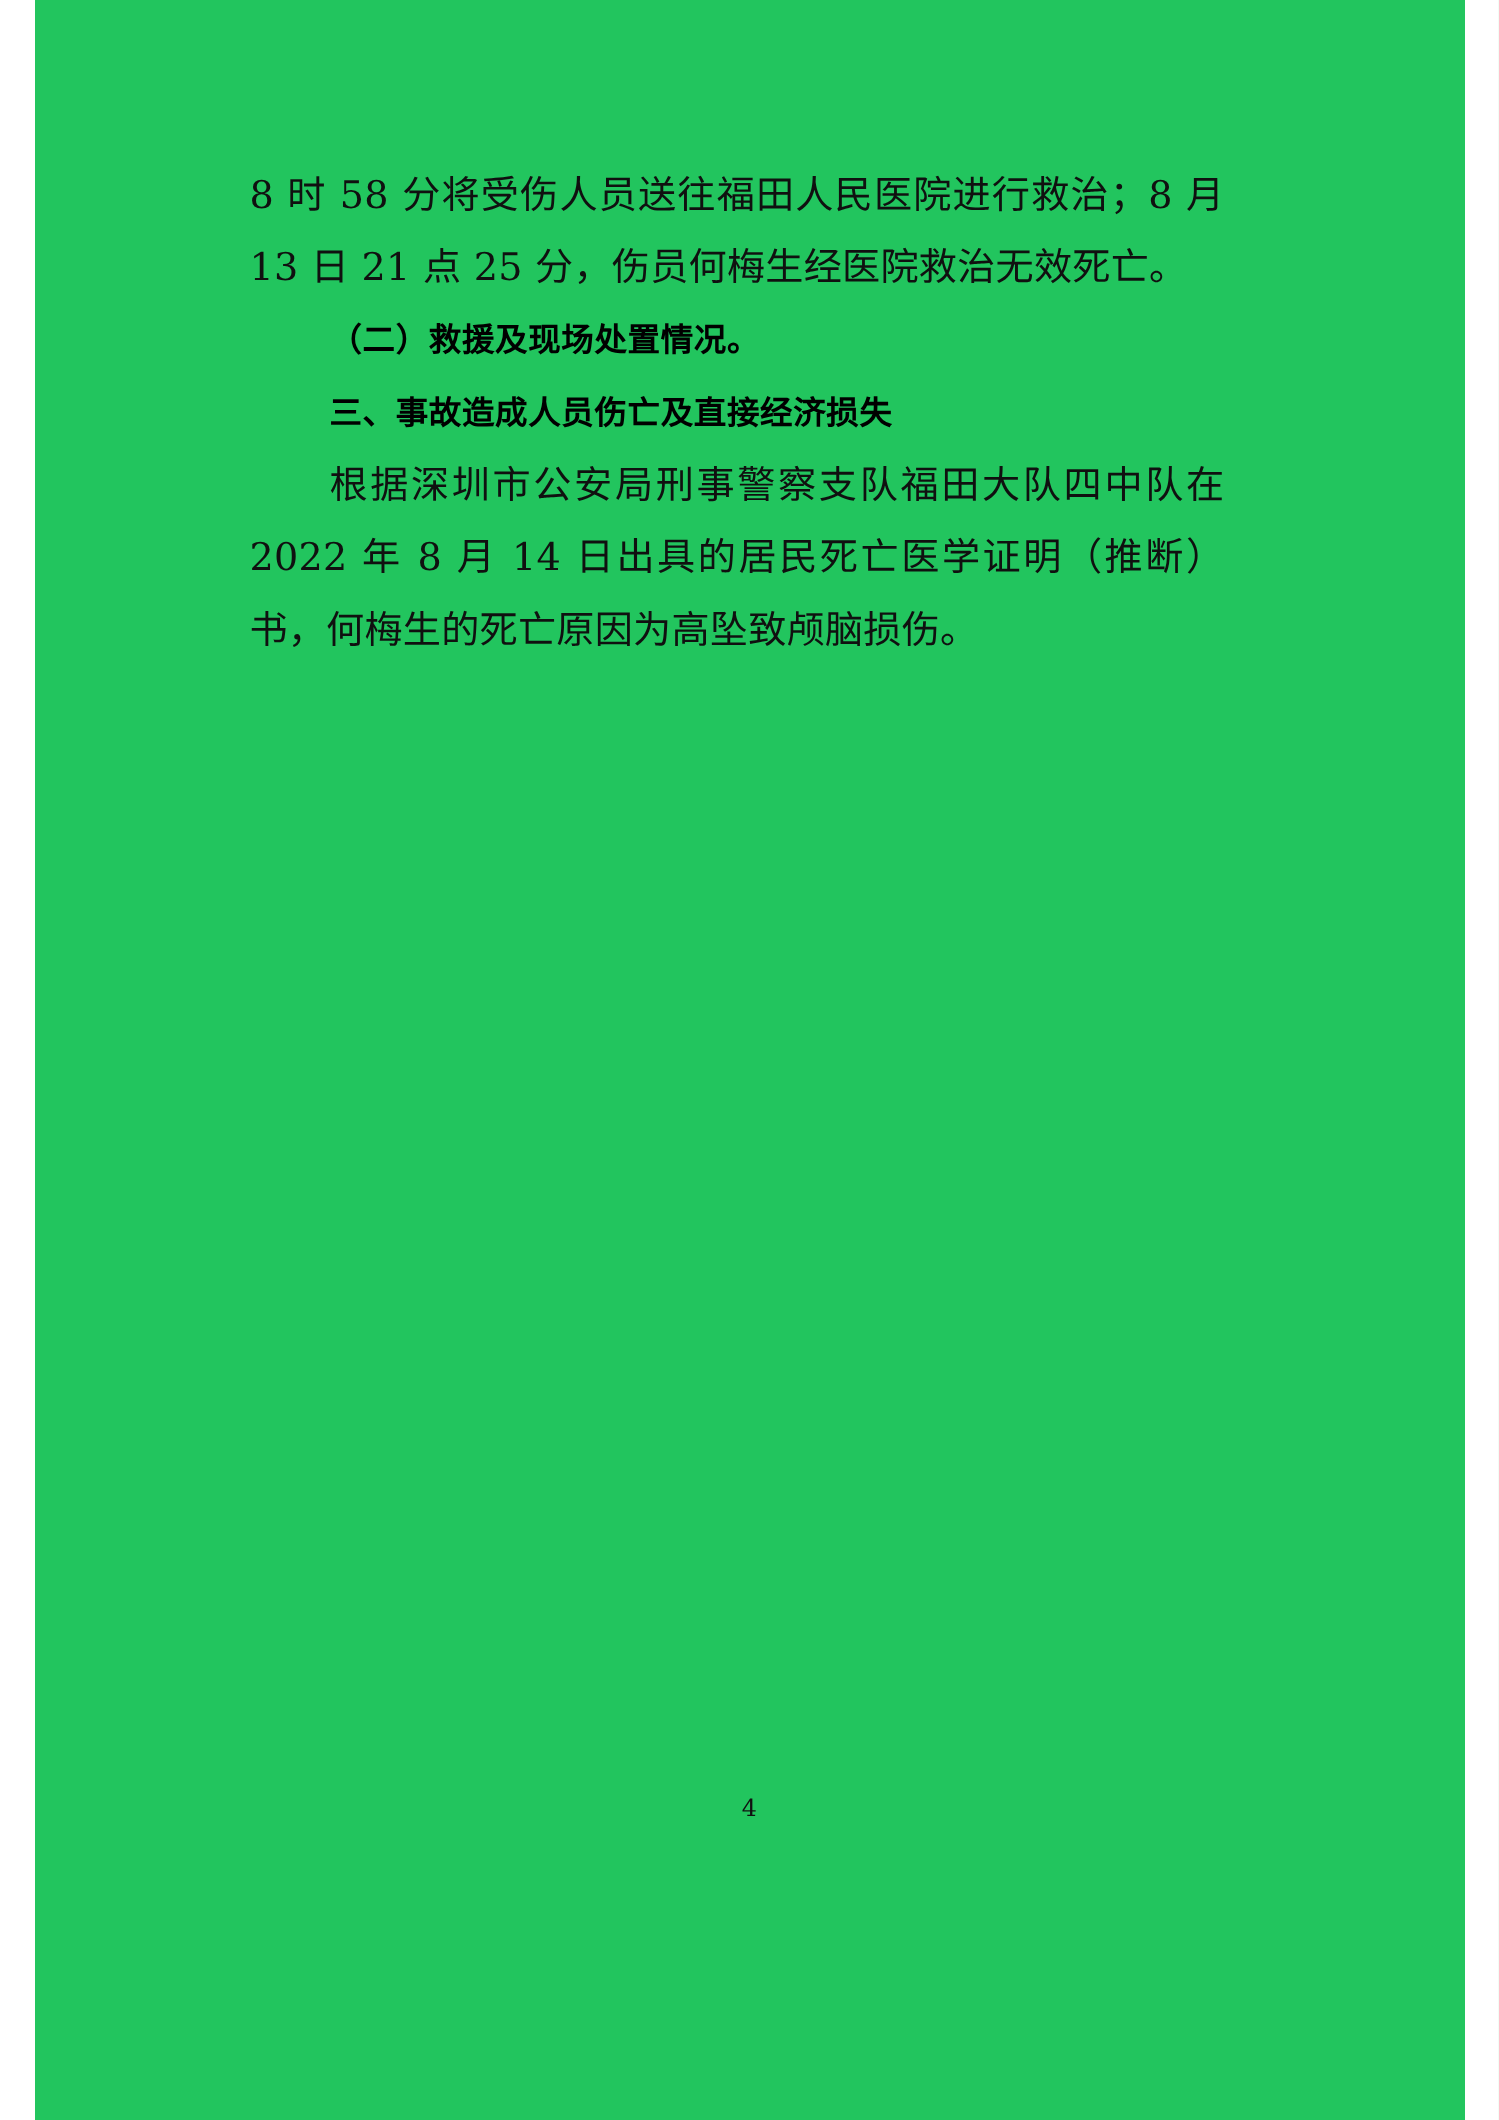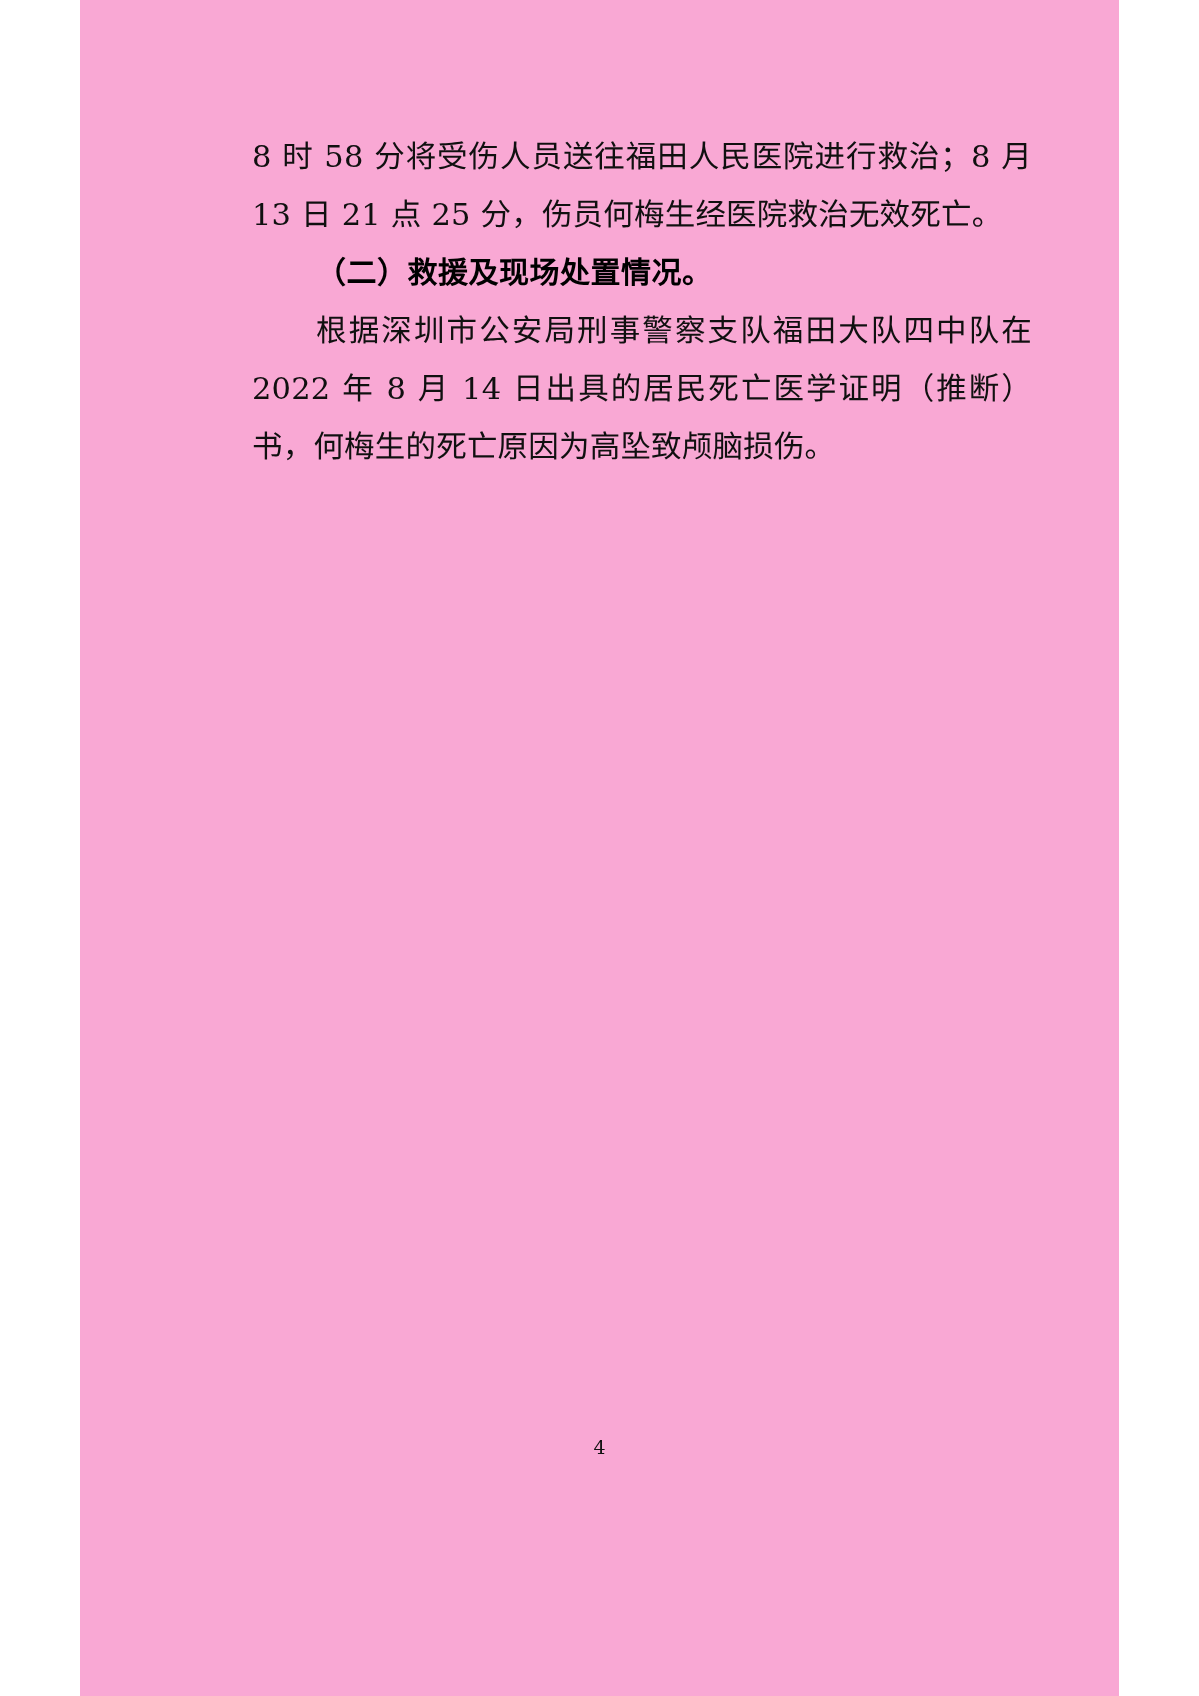--- a/index.html
+++ b/index.html
@@ -2,24 +2,24 @@
 <html lang="zh-CN"><head>
 <meta charset="utf-8">
 <style>
   html, body {
     margin: 0;
     padding: 0;
     background: #ffffff;
   }
   .page {
     position: relative;
-    width: 1039px;
+    width: 1144px;
     height: 1696px;
     margin: 0 auto;
-    background: #f9a8d4;
+    background: #22c55e;
     box-sizing: border-box;
     overflow: hidden;
   }
   .content {
     position: absolute;
     left: 172px;
     top: 128px;
     width: 780px;
   }
   .para {
@@ -31,21 +31,21 @@
     text-justify: inter-ideograph;
     margin: 0;
     letter-spacing: 0.2px;
   }
   .para.indent {
     text-indent: 64px;
   }
   .heading {
     font-family: "DejaVu Serif", "Liberation Serif", serif;
     font-weight: bold;
-    font-size: 30px;
+    font-size: 26px;
     line-height: 58px;
     color: #000000;
     margin: 0;
     text-indent: 64px;
     letter-spacing: 0.5px;
   }
   .page-number {
     position: absolute;
     left: 0;
     right: 0;
@@ -60,20 +60,21 @@
 <body>
 
 <div class="page">
   <div class="content">
 
     <p class="para">8 时 58 分将受伤人员送往福田人民医院进行救治；8 月 13 日 21 点 25 分，伤员何梅生经医院救治无效死亡。</p>
 
     <p class="heading">（二）救援及现场处置情况。</p>
 
 
+    <p class="heading">三、事故造成人员伤亡及直接经济损失</p>
 
 
 
     <p class="para indent">根据深圳市公安局刑事警察支队福田大队四中队在 2022 年 8 月 14 日出具的居民死亡医学证明（推断）书，何梅生的死亡原因为高坠致颅脑损伤。</p>
 
   </div>
 
   <div class="page-number">4</div>
 </div>
 

